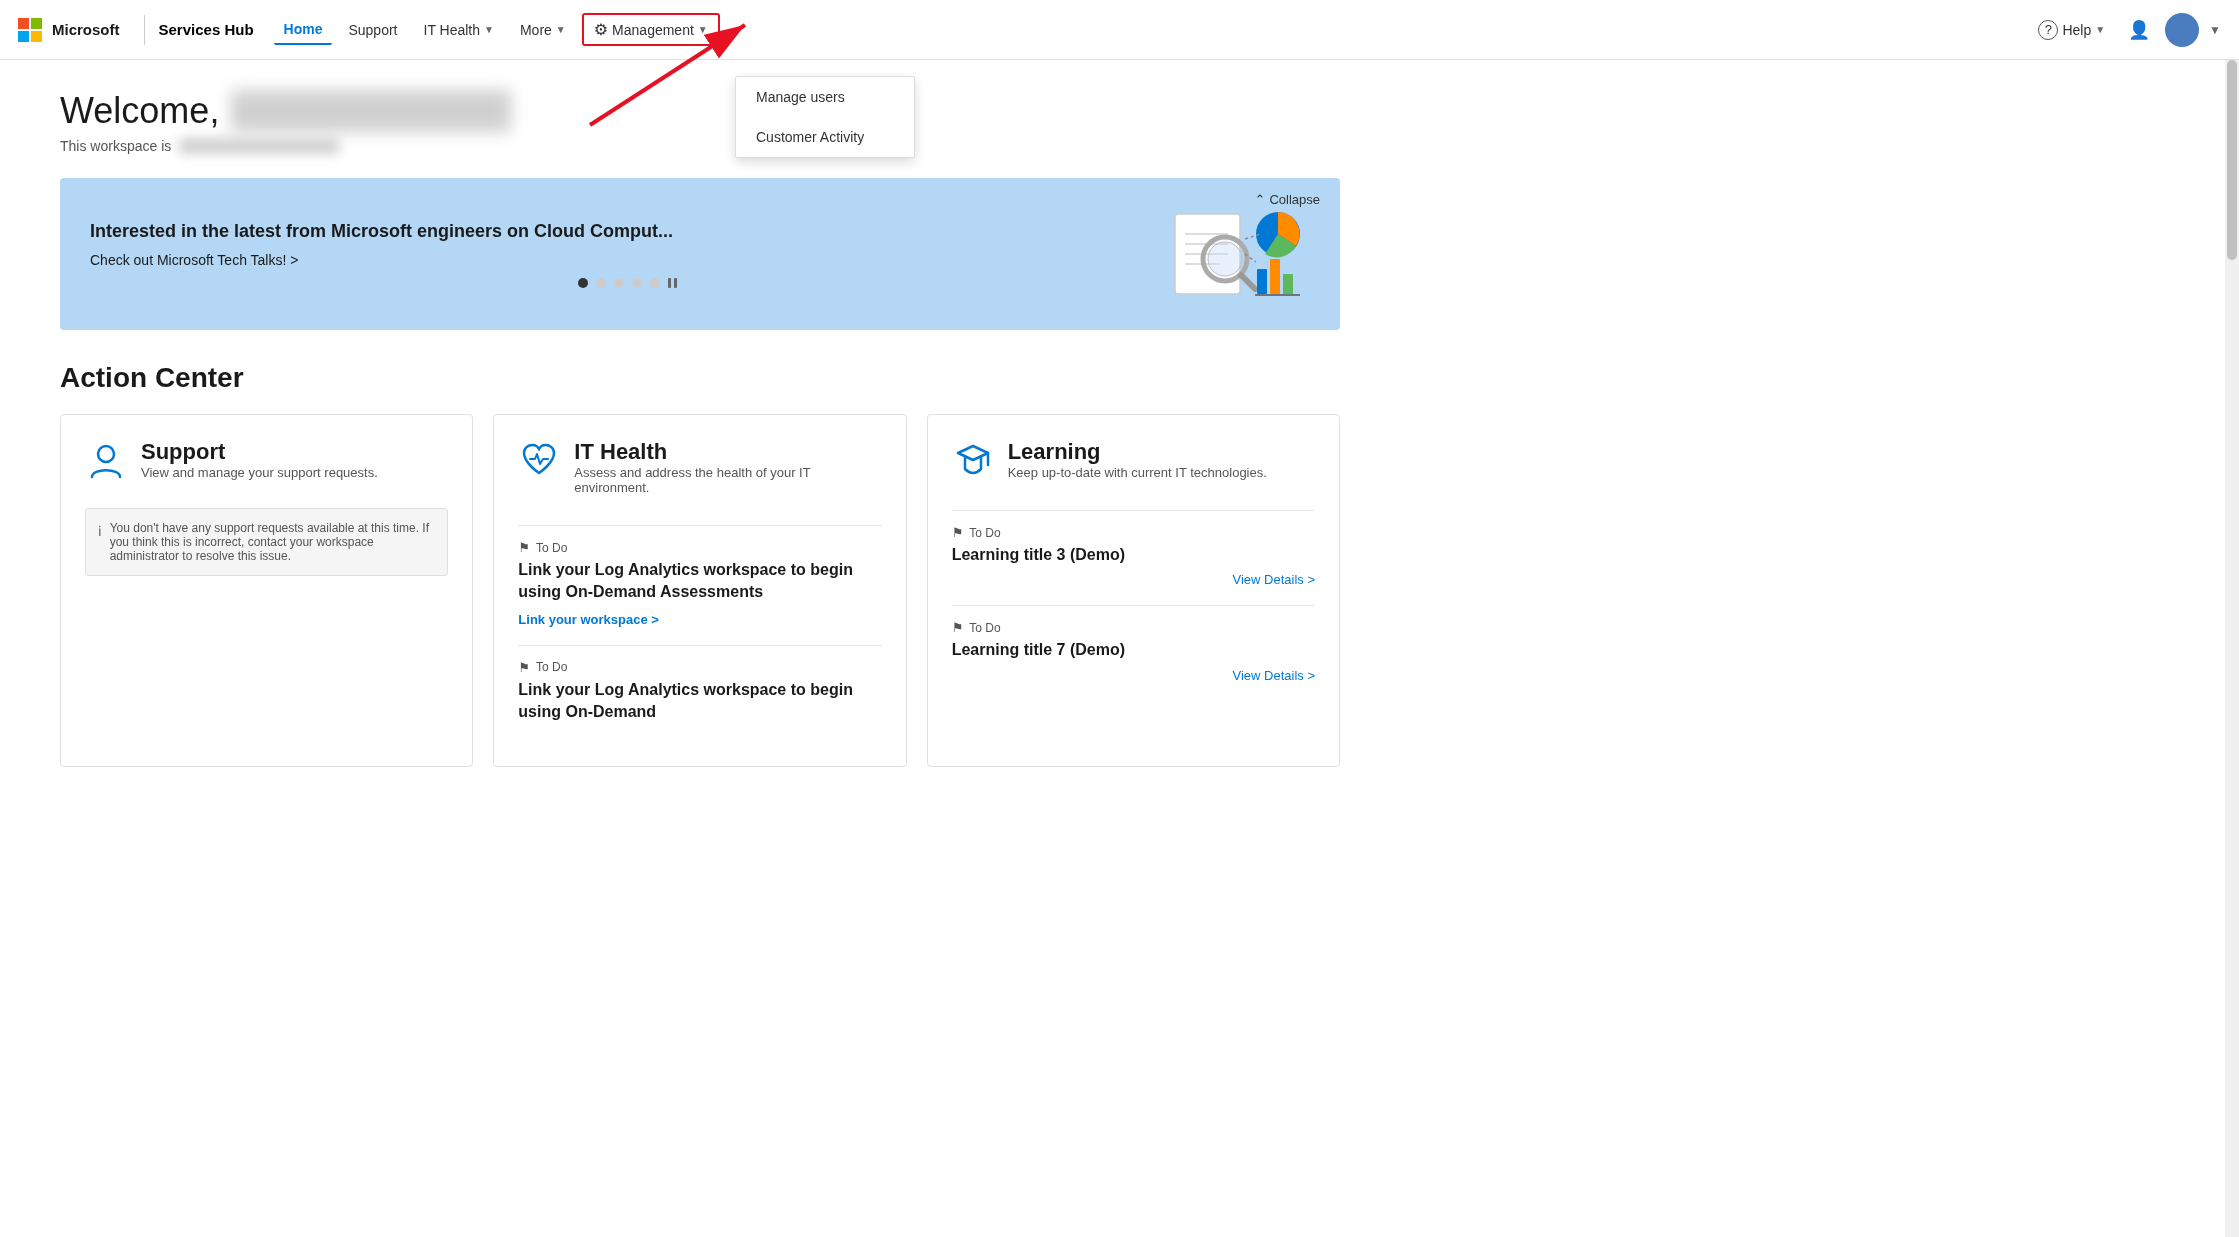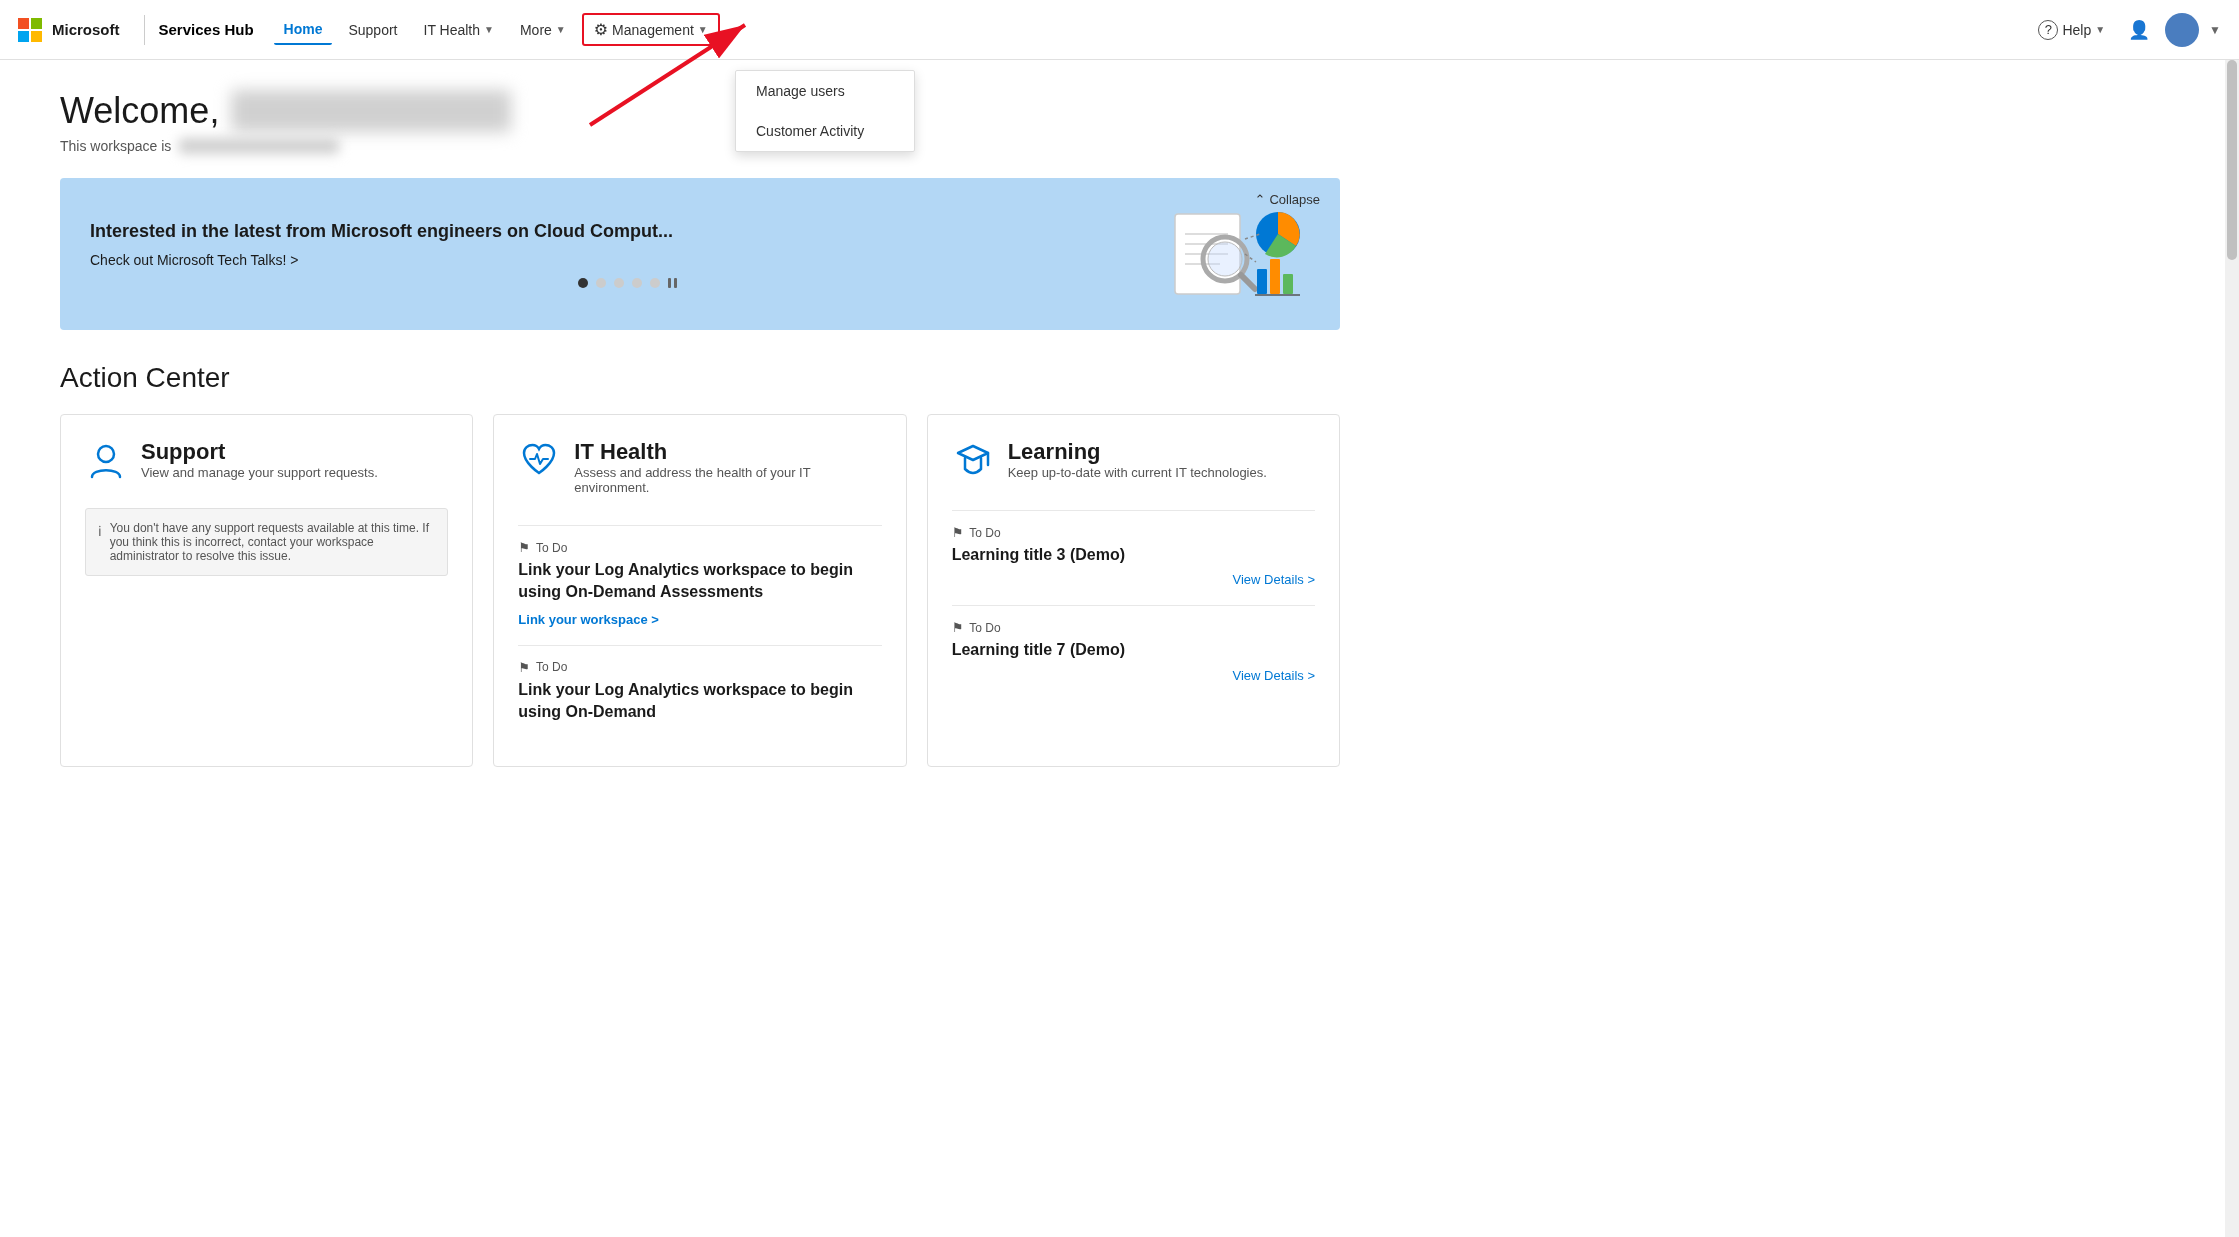--- a/index.html
+++ b/index.html
@@ -107,21 +107,21 @@
     }
     .nav-dropdown-arrow {
       font-size: 12px;
       color: #666;
       cursor: pointer;
     }
 
     
     .dropdown-menu {
       position: absolute;
-      top: 70px;
+      top: 76px;
       left: 735px;
       background: #fff;
       border: 1px solid #ddd;
       box-shadow: 0 4px 12px rgba(0,0,0,0.15);
       min-width: 180px;
       z-index: 200;
       border-radius: 2px;
     }
     .dropdown-item {
       padding: 12px 20px;
@@ -250,21 +250,21 @@
     .dot-pause span {
       width: 3px;
       height: 10px;
       background: #666;
       border-radius: 1px;
     }
 
     
     .section-title {
       font-size: 28px;
-      font-weight: 400;
+      font-weight: 700;
       color: #1a1a1a;
       margin-bottom: 20px;
     }
     .cards-grid {
       display: grid;
       grid-template-columns: 1fr 1fr 1fr;
       gap: 20px;
     }
     .card {
       border: 1px solid #e0e0e0;

